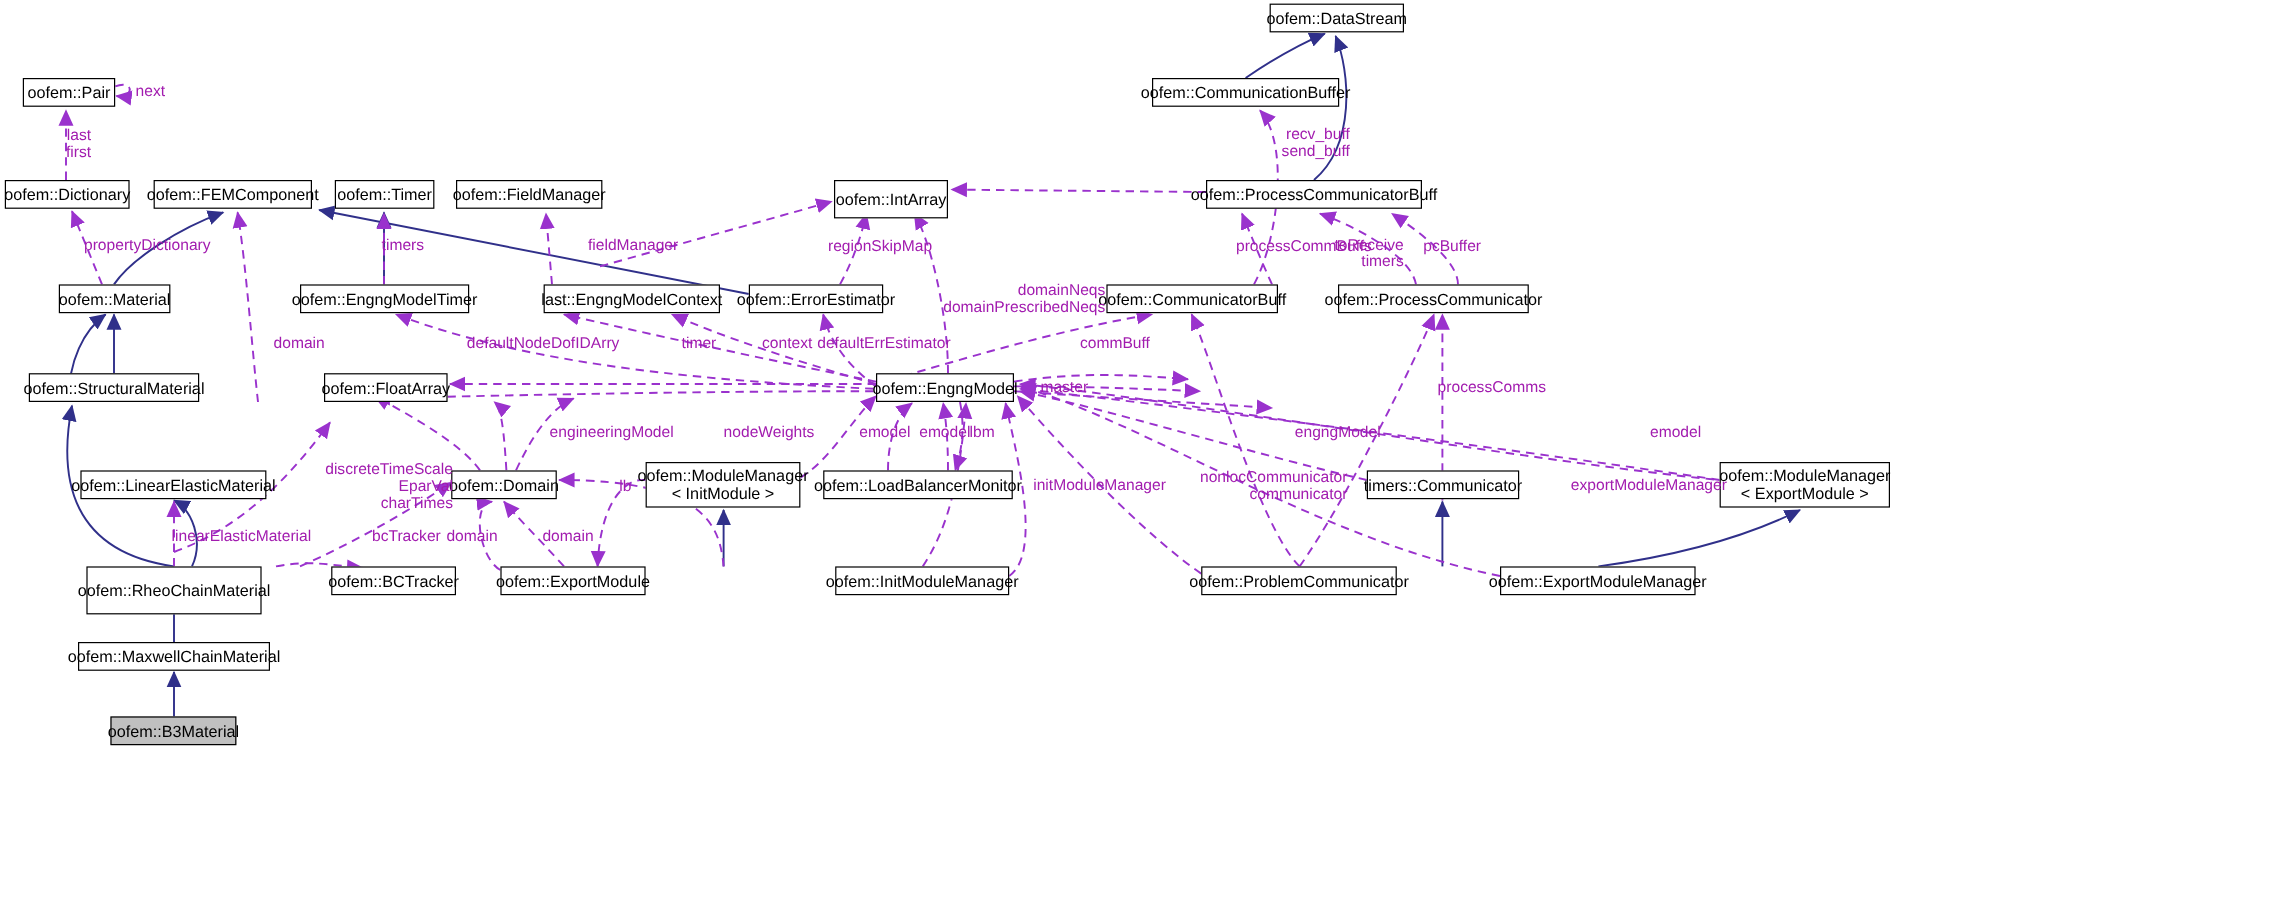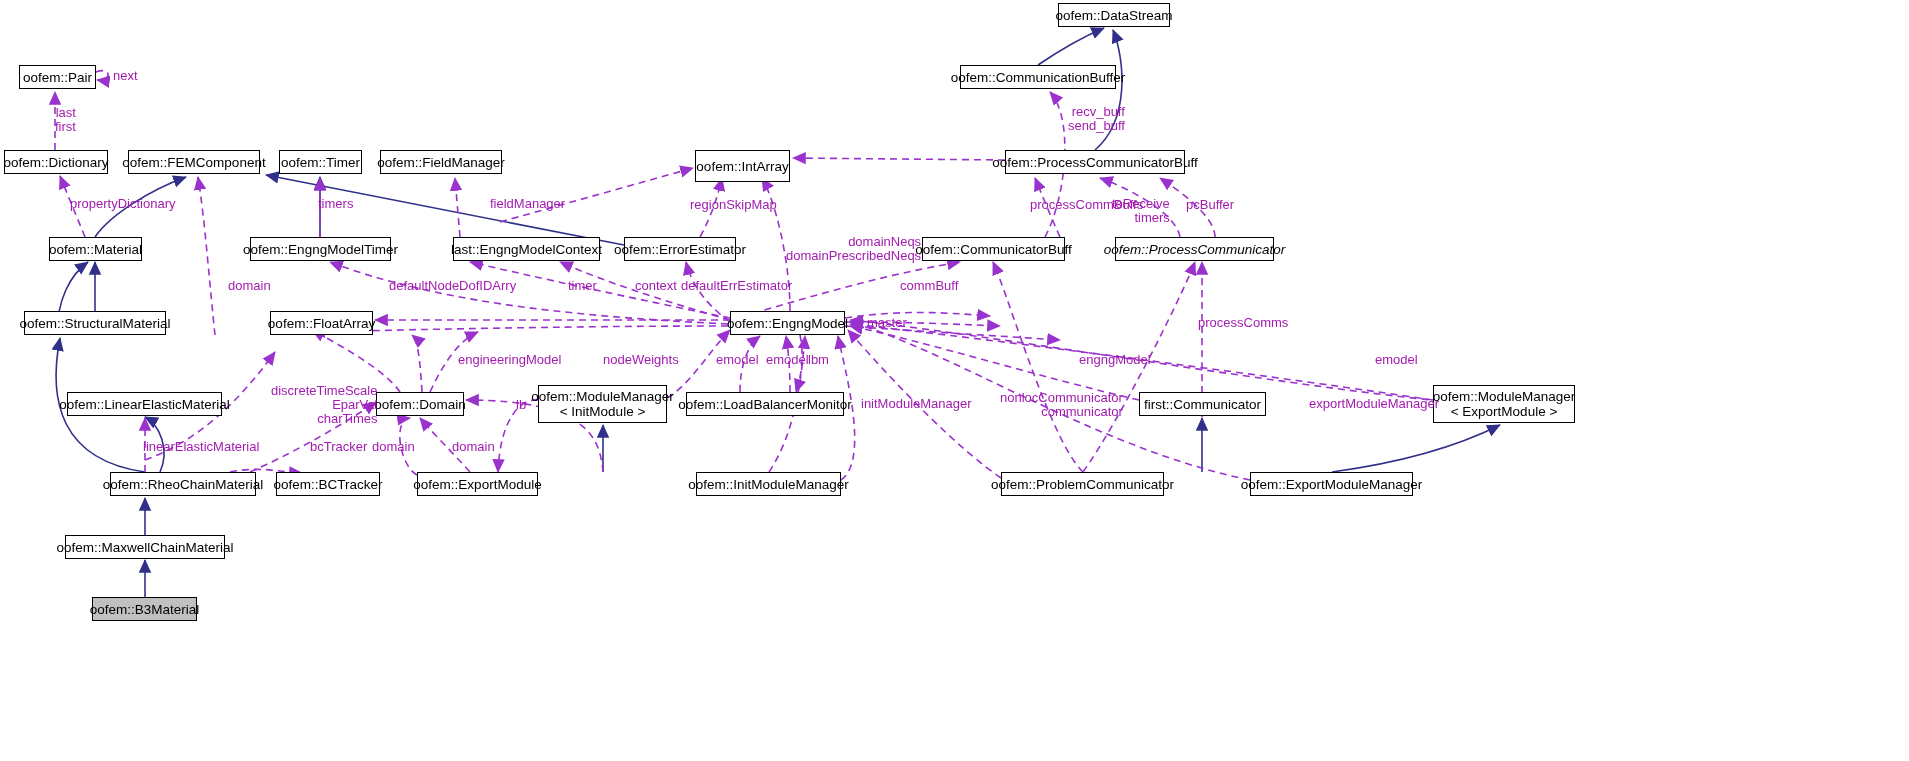--- a/index.html
+++ b/index.html
@@ -175,21 +175,21 @@
       </div>
       <div class="node" style="left: 453px; top: 237px; width: 147px; height: 24px;">
         <span>last::EngngModelContext</span>
       </div>
       <div class="node" style="left: 624px; top: 237px; width: 112px; height: 24px;">
         <span>oofem::ErrorEstimator</span>
       </div>
       <div class="node" style="left: 922px; top: 237px; width: 143px; height: 24px;">
         <span>oofem::CommunicatorBuff</span>
       </div>
-      <div class="node" style="left: 1115px; top: 237px; width: 159px; height: 24px; font-style: italic;">
+      <div class="node" style="left: 1115px; top: 237px; width: 159px; height: 24px;">
         <span>oofem::ProcessCommunicator</span>
       </div>
       <div class="node" style="left: 24px; top: 311px; width: 142px; height: 24px;">
         <span>oofem::StructuralMaterial</span>
       </div>
       <div class="node" style="left: 270px; top: 311px; width: 103px; height: 24px;">
         <span>oofem::FloatArray</span>
       </div>
       <div class="node" style="left: 730px; top: 311px; width: 115px; height: 24px;">
         <span>oofem::EngngModel</span>
@@ -201,27 +201,27 @@
         <span>oofem::Domain</span>
       </div>
       <div class="node" style="left: 538px; top: 385px; width: 129px; height: 38px;">
         <span>oofem::ModuleManager</span>
         <span class="l2">&lt; InitModule &gt;</span>
       </div>
       <div class="node" style="left: 686px; top: 392px; width: 158px; height: 24px;">
         <span>oofem::LoadBalancerMonitor</span>
       </div>
       <div class="node" style="left: 1139px; top: 392px; width: 127px; height: 24px;">
-        <span>first::Communicator</span>
+        <span>timers::Communicator</span>
       </div>
       <div class="node" style="left: 1433px; top: 385px; width: 142px; height: 38px;">
         <span>oofem::ModuleManager</span>
         <span class="l2">&lt; ExportModule &gt;</span>
       </div>
-      <div class="node" style="left: 72px; top: 472px; width: 146px; height: 24px; margin-left: 38px;">
+      <div class="node" style="left: 72px; top: 472px; width: 146px; height: 40px;">
         <span>oofem::RheoChainMaterial</span>
       </div>
       <div class="node" style="left: 276px; top: 472px; width: 104px; height: 24px;">
         <span>oofem::BCTracker</span>
       </div>
       <div class="node" style="left: 417px; top: 472px; width: 121px; height: 24px;">
         <span>oofem::ExportModule</span>
       </div>
       <div class="node" style="left: 696px; top: 472px; width: 145px; height: 24px;">
         <span>oofem::InitModuleManager</span>

